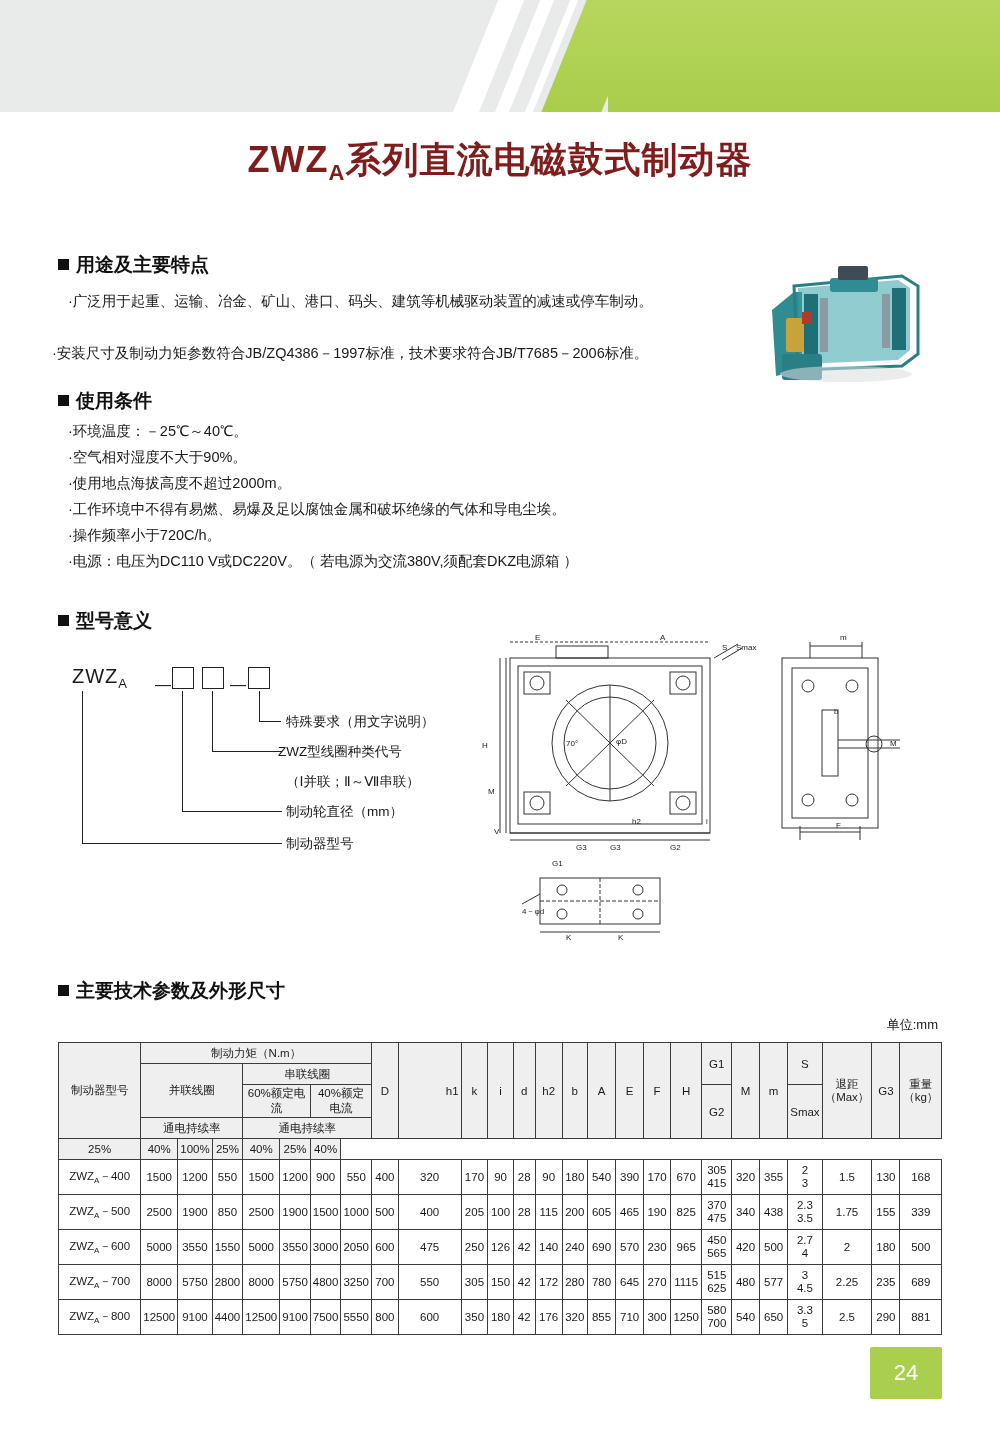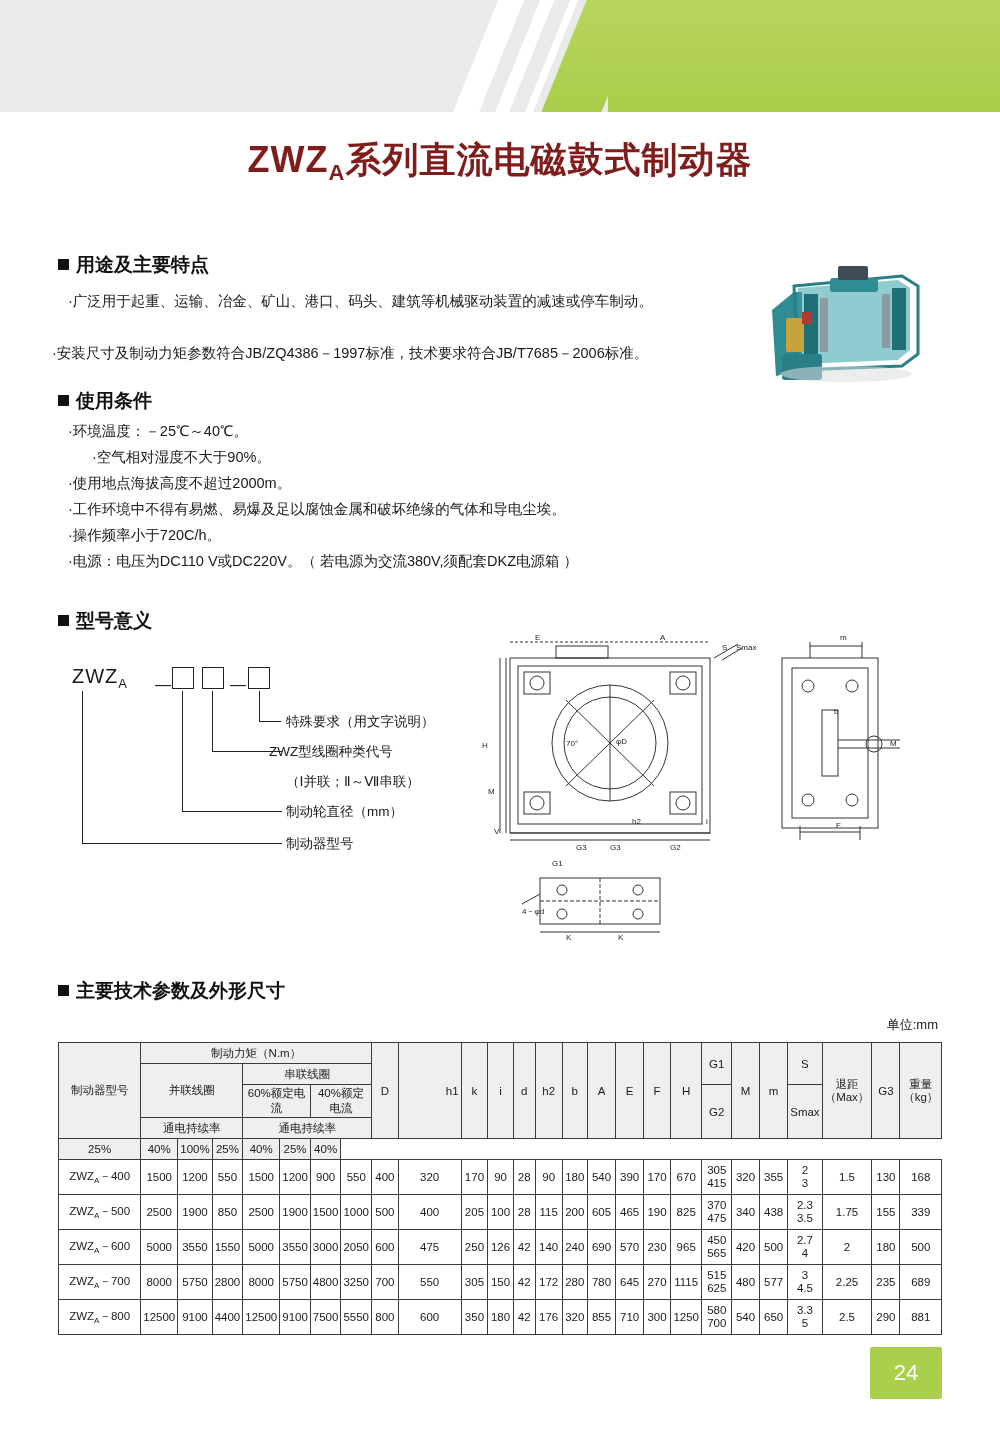--- a/index.html
+++ b/index.html
@@ -200,21 +200,21 @@
       <rect x="60" y="54" width="10" height="12" fill="#b33a2b"></rect>
       <ellipse cx="104" cy="116" rx="66" ry="8" fill="#d8dde0" opacity="0.55"></ellipse>
     </g>
   </svg>
 </div>
 
 <div class="sec-h" style="left:58px; top:388px;">
   <span class="sq"></span><span>使用条件</span>
 </div>
 <div class="para" style="left:68px; top:418px;">·环境温度：－25℃～40℃。</div>
-<div class="para" style="left:68px; top:444px;margin-left:24px;">·空气相对湿度不大于90%。</div>
+<div class="para" style="left:68px; top:444px;">·空气相对湿度不大于90%。</div>
 <div class="para" style="left:68px; top:470px;">·使用地点海拔高度不超过2000m。</div>
 <div class="para" style="left:68px; top:496px;text-align:center;">·工作环境中不得有易燃、易爆及足以腐蚀金属和破坏绝缘的气体和导电尘埃。</div>
 <div class="para" style="left:68px; top:522px;">·操作频率小于720C/h。</div>
 <div class="para" style="left:68px; top:548px;">·电源：电压为DC110 V或DC220V。（ 若电源为交流380V,须配套DKZ电源箱 ）</div>
 
 <div class="sec-h" style="left:58px; top:608px;">
   <span class="sq"></span><span>型号意义</span>
 </div>
 
 <div class="model-area">
@@ -233,21 +233,21 @@
   <div class="vline" style="left:152px; top:36px; height:60px;"></div>
   <div class="hline" style="left:152px; top:96px; width:70px;"></div>
 
   <div class="vline" style="left:122px; top:36px; height:120px;"></div>
   <div class="hline" style="left:122px; top:156px; width:100px;"></div>
 
   <div class="vline" style="left:22px; top:36px; height:152px;"></div>
   <div class="hline" style="left:22px; top:188px; width:200px;"></div>
 
   <div class="mlabel" style="left:226px; top:58px;">特殊要求（用文字说明）</div>
-  <div class="mlabel" style="left:209px; top:88px;">ZWZ型线圈种类代号</div>
+  <div class="mlabel" style="left:218px; top:88px;">ZWZ型线圈种类代号</div>
   <div class="mlabel" style="left:226px; top:118px;">（Ⅰ并联；Ⅱ～Ⅶ串联）</div>
   <div class="mlabel" style="left:226px; top:148px;">制动轮直径（mm）</div>
   <div class="mlabel" style="left:226px; top:180px;">制动器型号</div>
 </div>
 
 <div class="drawing">
   <svg width="470" height="330" viewBox="0 0 470 330" stroke="#333" fill="none" stroke-width="1">
     <g font-family="Liberation Sans, sans-serif" font-size="8" fill="#222" stroke="none">
       <text x="65" y="12">E</text>
       <text x="190" y="12">A</text>

